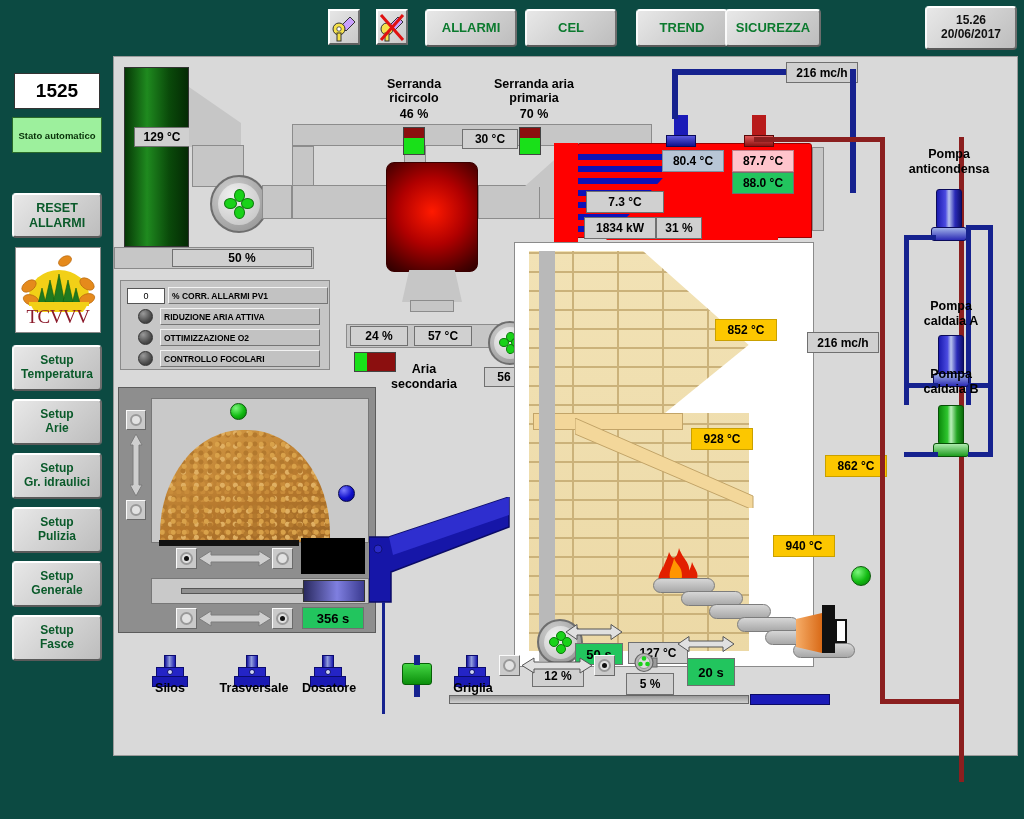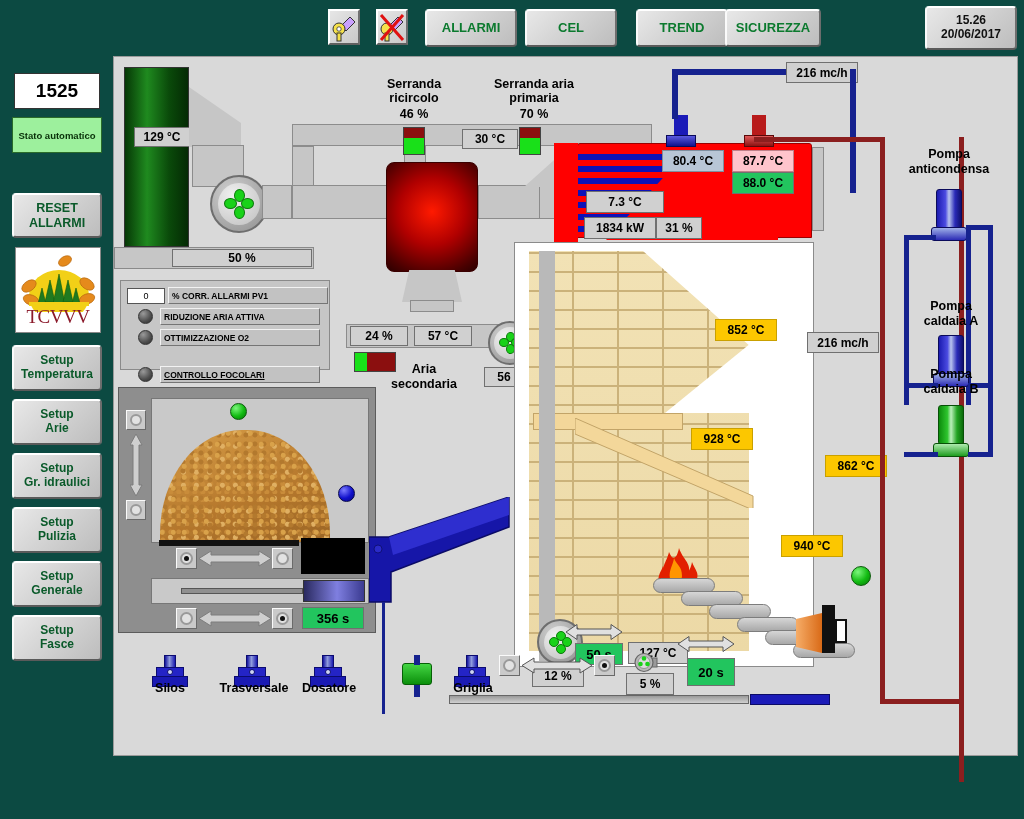--- a/index.html
+++ b/index.html
@@ -484,21 +484,21 @@
       <div class="ind-label">% CORR. ALLARMI PV1</div>
     </div>
     <div class="ind-row" style="top:27px;">
       <div class="lamp" style="position:relative; width:15px; height:15px; margin-right:7px; margin-left:11px;"></div>
       <div class="ind-label">RIDUZIONE ARIA ATTIVA</div>
     </div>
     <div class="ind-row" style="top:48px;">
       <div class="lamp" style="position:relative; width:15px; height:15px; margin-right:7px; margin-left:11px;"></div>
       <div class="ind-label">OTTIMIZZAZIONE O2</div>
     </div>
-    <div class="ind-row" style="top:85px;text-decoration:underline;">
+    <div class="ind-row" style="top:69px;">
       <div class="lamp" style="position:relative; width:15px; height:15px; margin-right:7px; margin-left:11px;"></div>
       <div class="ind-label">CONTROLLO FOCOLARI</div>
     </div>
   </div>
 
   <div id="hopper-panel">
     <div id="hopper-inner">
       <div id="fuel-pile"></div>
       <div class="lamp lamp-green" style="left:78px; top:4px; width:17px; height:17px;"></div>
       <div class="lamp lamp-blue" style="left:186px; top:86px; width:17px; height:17px;"></div>
@@ -601,21 +601,21 @@
          background:#ffffff; clip-path: polygon(100% 0, 100% 100%, 0 100%);"></div>
 
     <div class="brick-beam" style="left:18px; top:170px; width:150px; height:17px;"></div>
     <svg style="position:absolute; left:60px; top:175px;" width="180" height="90">
       <polygon points="0,0 178,78 178,92 0,16" fill="#f3d79a" stroke="#c2a468" stroke-width="1"></polygon>
     </svg>
 
     <div class="tag tag-yellow" style="left:200px; top:76px; width:62px; height:22px;">852 °C</div>
     <div class="tag tag-yellow" style="left:176px; top:185px; width:62px; height:22px;">928 °C</div>
     <div class="tag tag-yellow" style="left:310px; top:212px; width:62px; height:22px;">862 °C</div>
-    <div class="tag tag-yellow" style="left:258px; top:292px; width:62px; height:22px;margin-left:8px;">940 °C</div>
+    <div class="tag tag-yellow" style="left:258px; top:292px; width:62px; height:22px;">940 °C</div>
 
     <div class="lamp lamp-green" style="left:336px; top:323px; width:20px; height:20px;"></div>
 
     <svg style="position:absolute; left:142px; top:295px;" width="52" height="44">
       <path d="M8 44 C2 30 10 24 12 14 C16 24 20 20 22 10 C26 22 34 24 32 36 C31 41 26 44 20 44 Z" fill="#e22000"></path>
       <path d="M14 44 C10 34 16 28 17 20 C20 28 25 28 25 38 C25 42 21 44 17 44 Z" fill="#ff9500"></path>
       <path d="M30 44 C28 36 34 32 35 24 C38 32 42 34 40 41 Z" fill="#e22000"></path>
       <path d="M2 44 C0 38 4 34 6 28 C9 34 10 38 9 44 Z" fill="#e22000"></path>
     </svg>
 

